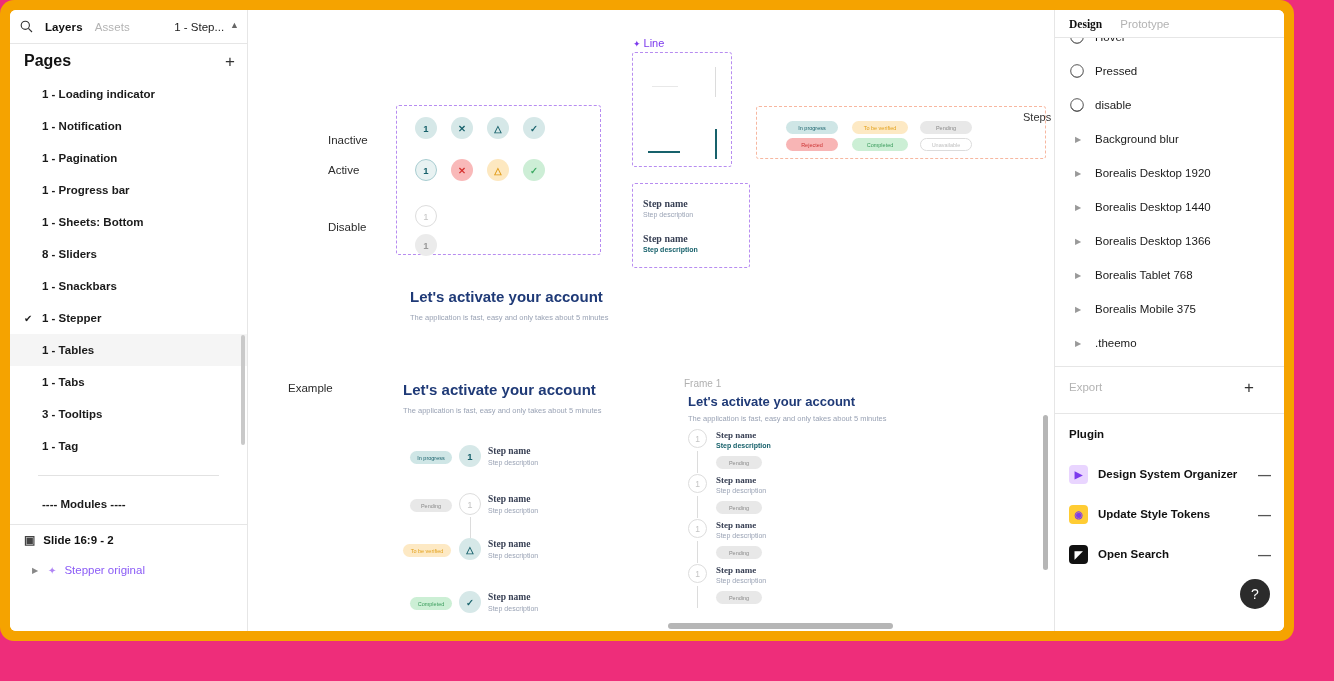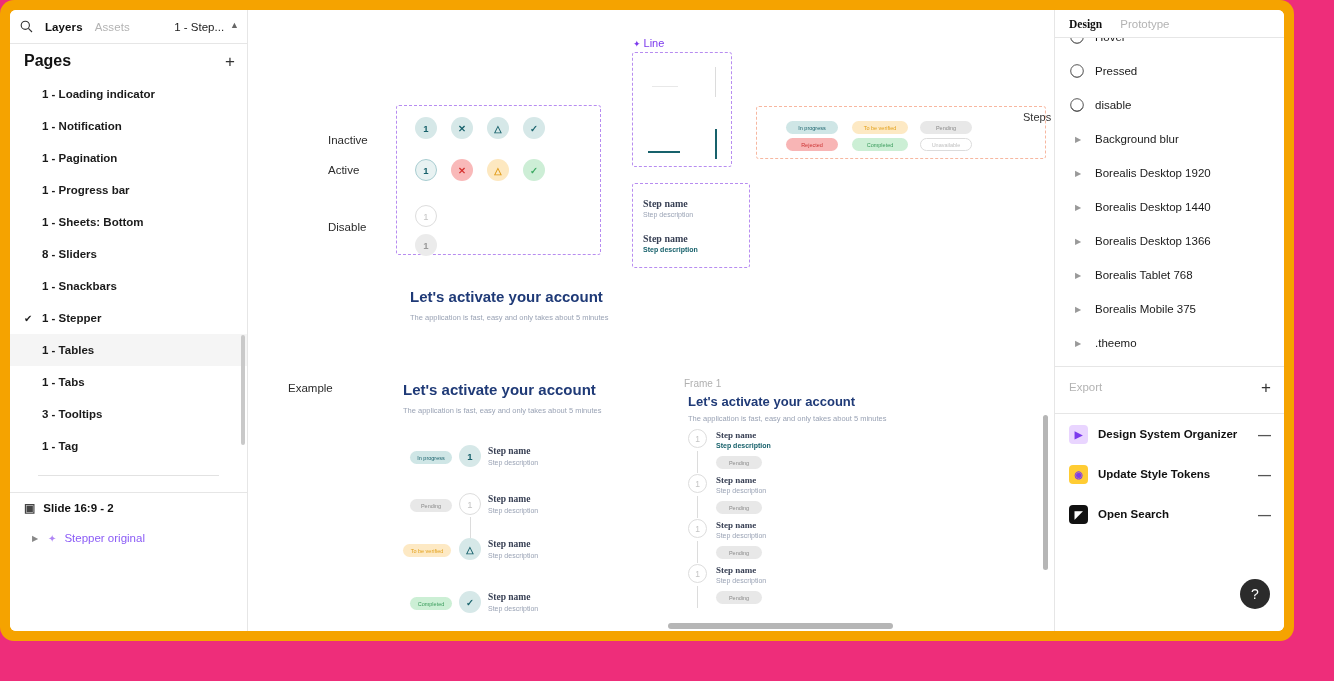--- a/index.html
+++ b/index.html
@@ -102,21 +102,21 @@
              border-bottom:1px solid #e6e6e6; }
   .rp-tab { font-size:11.5px; color:#b3b3b3; cursor:pointer; }
   .rp-tab.active { color:#111; font-weight:bold;font-family:Liberation Serif, serif; }
   .rp-row { height:34px; display:flex; align-items:center; padding:0 14px; gap:10px;
             font-size:11.5px; color:#1a1a1a; cursor:pointer; }
   .rp-row .sty-ico { width:16px; height:16px; flex:0 0 16px; }
   .rp-row .tri { font-size:8px; color:#999; width:10px; margin-left:6px; }
   .rp-sec-title { padding:14px 14px 6px; font-size:11.5px; color:#b3b3b3; }
   .rp-divider { height:1px; background:#e6e6e6; margin-top:6px; }
   .rp-head { height:40px; display:flex; align-items:center; justify-content:space-between;
-             padding:0 13px 0 14px; }
+             padding:0 30px 0 14px; }
   .rp-head .t { font-size:11.5px; color:#b3b3b3; }
   .rp-head .t.dark { color:#111; font-weight:bold; }
   .plug-row { height:40px; display:flex; align-items:center; padding:0 13px 0 14px; gap:10px;
               font-size:11.5px; font-weight:bold; color:#111; cursor:pointer; }
   .plug-ico { width:19px; height:19px; border-radius:4px; flex:0 0 19px;
               display:flex; align-items:center; justify-content:center; font-size:10px; }
   .minus { margin-left:auto; color:#555; font-size:13px; }
   #help-btn { position:absolute; right:14px; bottom:22px; width:30px; height:30px;
               border-radius:50%; background:#2b2b2b; color:#fff; font-size:14px;
               display:flex; align-items:center; justify-content:center; cursor:pointer; }
@@ -197,20 +197,24 @@
           <span class="lbl">3 - Tooltips</span>
         </div>
         <div class="page-row">
           <span class="check"></span>
           <span class="lbl">1 - Tag</span>
         </div>
       </div>
     <div class="sep-row">
         <span class="hr"></span>
       </div>
+    <div class="page-row">
+      <span class="check"></span>
+      <span class="lbl">---- Modules ----</span>
+    </div>
     <div id="sb-divider"></div>
 
     <div class="layer-row bold">
       <span class="grid-ico">▣</span>
       <span>Slide 16:9 - 2</span>
     </div>
     <div class="layer-row purple">
       <span class="caret">▶</span>
       <span class="comp-ico">✦</span>
       <span>Stepper original</span>
@@ -381,20 +385,23 @@
             </div>
           </div>
 
         <div class="rp-divider"></div>
         <div class="rp-head">
           <span class="t">Export</span>
           <span class="plus-btn">+</span>
         </div>
         <div class="rp-divider"></div>
 
+        <div class="rp-head">
+          <span class="t dark">Plugin</span>
+        </div>
         <div id="plugin-list">
             <div class="plug-row">
               <span class="plug-ico" style="background:#e9d5ff;color:#7c3aed">▶</span>
               <span>Design System Organizer</span>
               <span class="minus">—</span>
             </div>
             <div class="plug-row">
               <span class="plug-ico" style="background:#ffcc33;color:#7c3aed">◉</span>
               <span>Update Style Tokens</span>
               <span class="minus">—</span>

